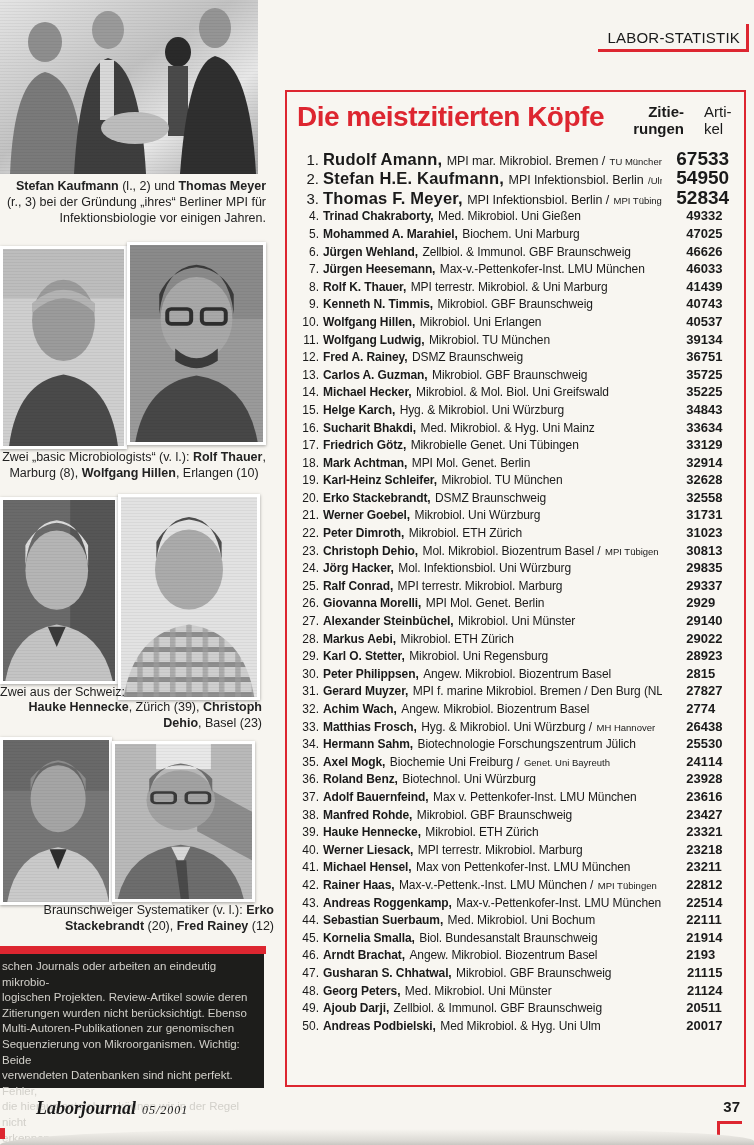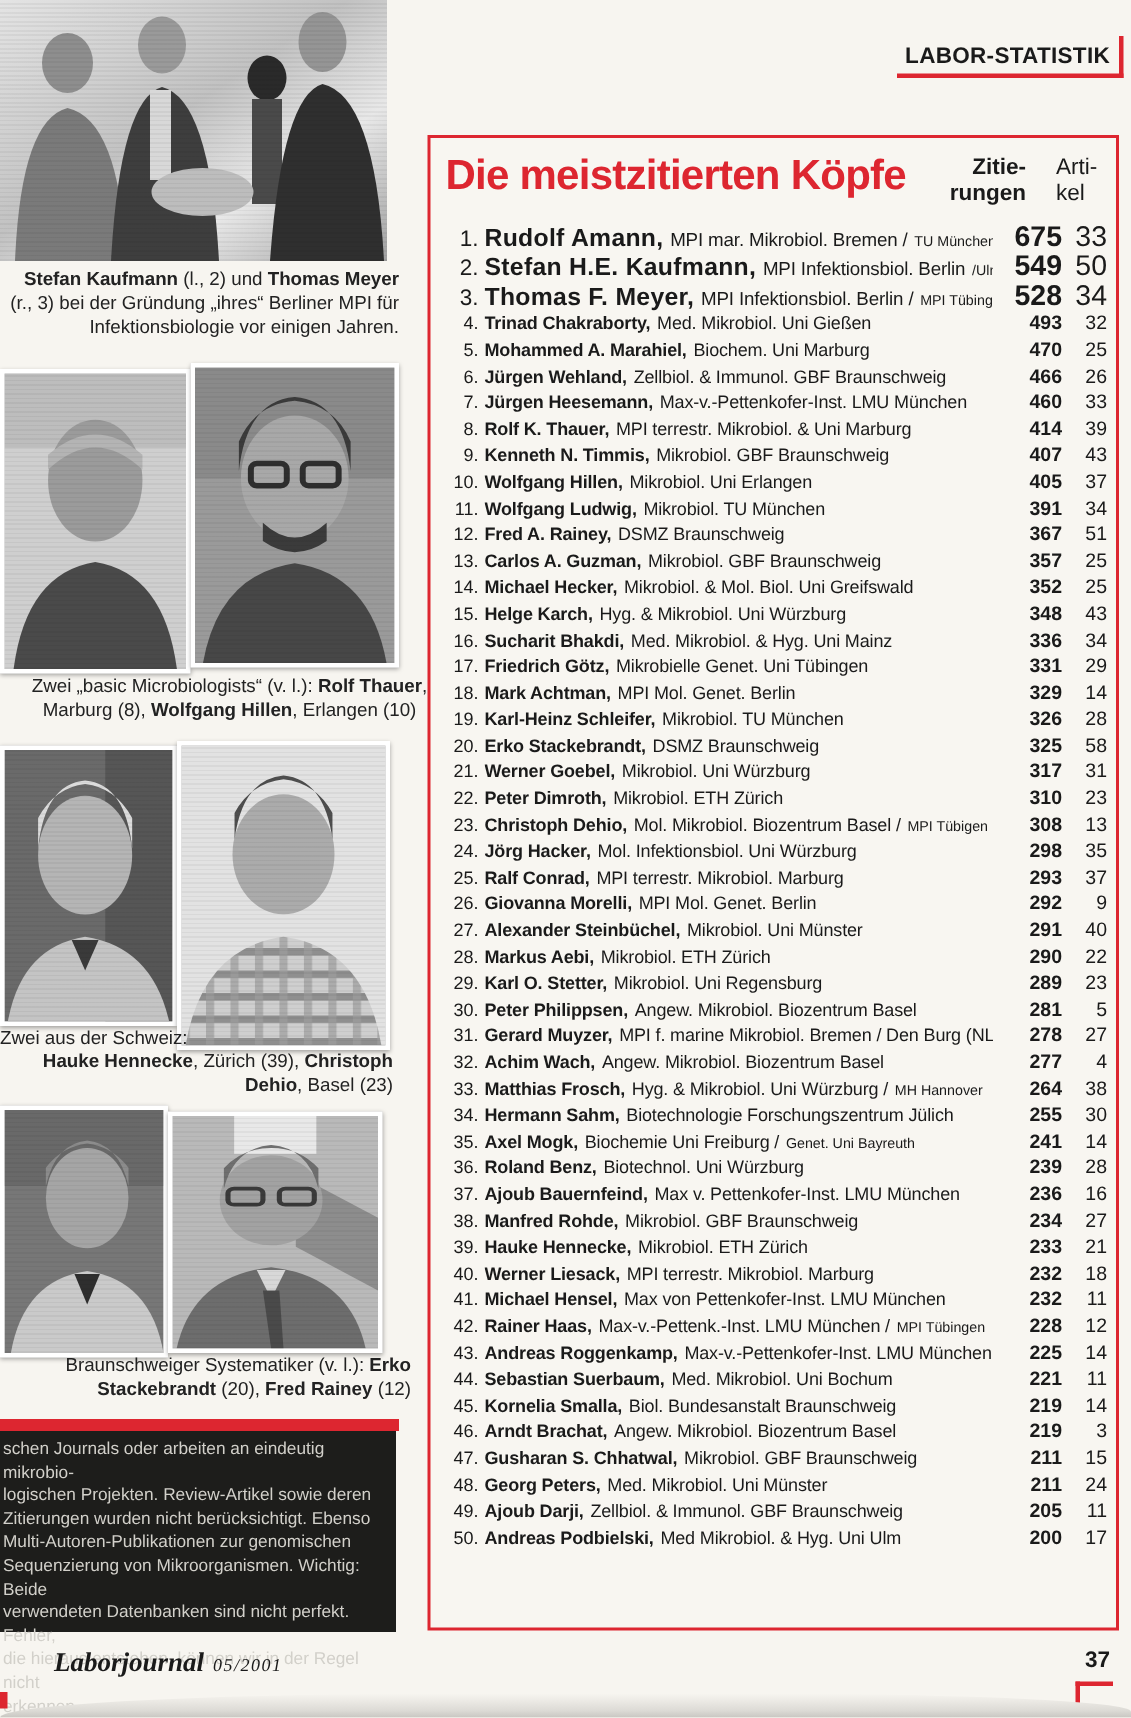--- a/index.html
+++ b/index.html
@@ -1,20 +1,20 @@
 <!DOCTYPE html>
 <html style="--red: #dd2630;"><head>
 <meta charset="utf-8">
 <style>
   html,body{margin:0;padding:0;background:#e9e7e2;}
   .page{position:relative;width:754px;height:1145px;background:#f7f5f0;overflow:hidden;
         font-family:"Liberation Sans", sans-serif;color:#1a1a1a;}
   
   .section-label{position:absolute;top:24px;left:598px;width:142px;text-align:right;
-    font-size:15px;font-weight:bold;letter-spacing:.2px;padding:5px 6px 3px 0;
+    font-size:15px;font-weight:normal;letter-spacing:.2px;padding:5px 6px 3px 0;
     border-bottom:3px solid var(--red);border-right:3px solid var(--red);}
   
   .rankbox{position:absolute;left:285px;top:90px;width:461px;height:997px;
     border:2px solid var(--red);box-sizing:border-box;background:#f8f6f1;}
   .box-head{display:flex;align-items:flex-start;padding:10px 6px 0 10px;}
   .box-title{flex:1;font-size:28px;font-weight:600;letter-spacing:-.5px;color:var(--red);line-height:1.05;}
   .collab{font-size:15px;line-height:1.12;white-space:pre-line;margin-top:2px;}
   .collab.zit{font-weight:bold;text-align:right;width:56px;margin-left:20px;}
   .collab.art{font-weight:normal;text-align:left;width:34px;margin-left:20px;}
   
@@ -24,21 +24,21 @@
   .rk{flex:none;width:30px;text-align:right;padding-right:4px;font-size:12px;}
   .r.top .rk{font-size:15px;}
   .main{flex:1;min-width:0;overflow:hidden;white-space:nowrap;}
   .nm{font-weight:bold;font-size:12px;letter-spacing:-.1px;}
   .r.top .nm{font-size:16.5px;letter-spacing:.2px;}
   .af{font-size:12px;letter-spacing:-.1px;}
   .r.top .af{font-size:12.5px;}
   .sm{font-size:9.5px;margin-top:12px;}
   .ct{flex:none;margin-left:auto;width:46px;text-align:right;font-weight:bold;font-size:13px;}
   .r.top .ct{font-size:19px;}
-  .at{flex:none;width:30px;text-align:right;font-weight:normal;font-size:13px;}
+  .at{flex:none;width:30px;font-weight:bold;font-size:13px;}
   .r.top .at{font-size:19px;}
   
   .photo{position:absolute;background:#bfbfbf;overflow:hidden;}
   .photo svg{display:block;width:100%;height:100%;}
   .photo.framed{border:3px solid #fff;box-shadow:0 1px 3px rgba(0,0,0,.35);box-sizing:border-box;}
   .grain{position:absolute;inset:0;pointer-events:none;opacity:.18;
     background:repeating-linear-gradient(0deg,rgba(0,0,0,.25) 0 1px,transparent 1px 3px);}
   .cap{position:absolute;font-size:12.5px;line-height:1.28;color:#222;}
   .cap b{font-weight:bold;}
   .redstripe{position:absolute;left:0;top:946px;width:266px;height:8px;background:var(--red);}
@@ -111,21 +111,21 @@
       <ellipse cx="50" cy="60" rx="27" ry="34" fill="#a8a8a8"></ellipse>
       <path d="M22,56 Q26,18 50,16 Q74,18 78,56 L78,40 Q70,20 50,18 Q30,20 22,40 Z" fill="#3b3b3b"></path>
       <rect x="28" y="52" width="18" height="12" rx="3" fill="none" stroke="#2e2e2e" stroke-width="3"></rect>
       <rect x="54" y="52" width="18" height="12" rx="3" fill="none" stroke="#2e2e2e" stroke-width="3"></rect>
       <path d="M34,84 Q50,100 66,84 L66,94 Q50,106 34,94 Z" fill="#3b3b3b"></path>
       <path d="M4,160 Q12,112 50,106 Q88,112 96,160 Z" fill="#474747"></path>
     </svg>
     <div class="grain"></div>
   </div>
 
-  <div class="cap" style="left:0;top:449px;width:268px;text-align:center;margin-left:19px;"><span>Zwei „basic Microbiologists“ (v. l.): </span><b>Rolf Thauer</b><span>, Marburg (8), </span><b>Wolfgang Hillen</b><span>, Erlangen (10)</span></div>
+  <div class="cap" style="left:0;top:449px;width:268px;text-align:center;"><span>Zwei „basic Microbiologists“ (v. l.): </span><b>Rolf Thauer</b><span>, Marburg (8), </span><b>Wolfgang Hillen</b><span>, Erlangen (10)</span></div>
 
   <div class="photo framed" style="left:0;top:497px;width:118px;height:187px;">
     <svg viewBox="0 0 100 160" preserveAspectRatio="none">
       <rect width="100" height="160" fill="#6a6a6a"></rect>
       <rect x="60" width="40" height="160" fill="#565656"></rect>
       <ellipse cx="48" cy="62" rx="28" ry="35" fill="#b5b5b5"></ellipse>
       <path d="M20,58 Q24,20 48,18 Q72,20 76,58 L76,40 Q66,22 48,20 Q30,22 20,40 Z" fill="#dcdcdc"></path>
       <path d="M2,160 Q10,116 48,110 Q88,116 98,160 Z" fill="#c4c4c4"></path>
       <path d="M40,112 L48,130 L56,112 Z" fill="#3a3a3a"></path>
     </svg>
@@ -412,21 +412,21 @@
           <span class="at">14</span>
         </div>
         <div class="r">
           <span class="rk">36.</span>
           <span class="main"><span class="nm">Roland Benz,</span> <span class="af">Biotechnol. Uni Würzburg</span></span>
           <span class="ct">239</span>
           <span class="at">28</span>
         </div>
         <div class="r">
           <span class="rk">37.</span>
-          <span class="main"><span class="nm">Ajoub Bauernfeind,</span> <span class="af">Max v. Pettenkofer-Inst. LMU München</span></span>
+          <span class="main"><span class="nm">Adolf Bauernfeind,</span> <span class="af">Max v. Pettenkofer-Inst. LMU München</span></span>
           <span class="ct">236</span>
           <span class="at">16</span>
         </div>
         <div class="r">
           <span class="rk">38.</span>
           <span class="main"><span class="nm">Manfred Rohde,</span> <span class="af">Mikrobiol. GBF Braunschweig</span></span>
           <span class="ct">234</span>
           <span class="at">27</span>
         </div>
         <div class="r">

